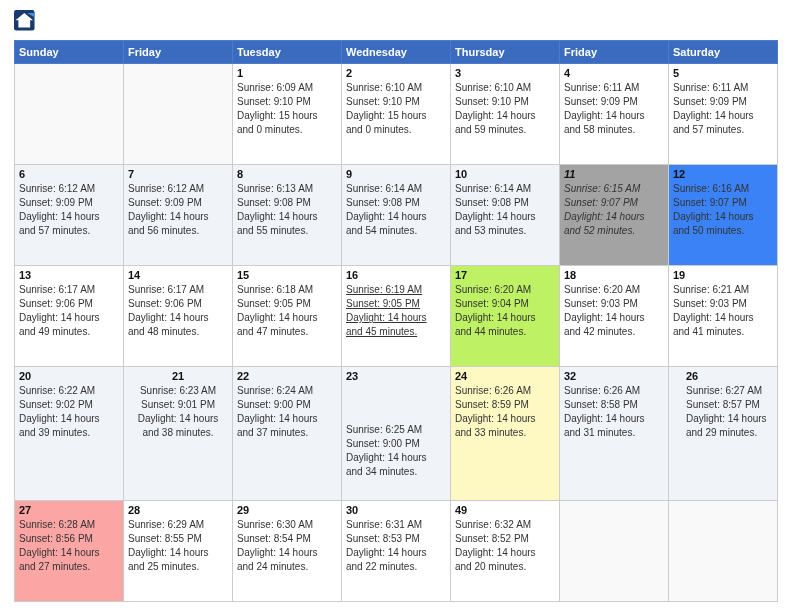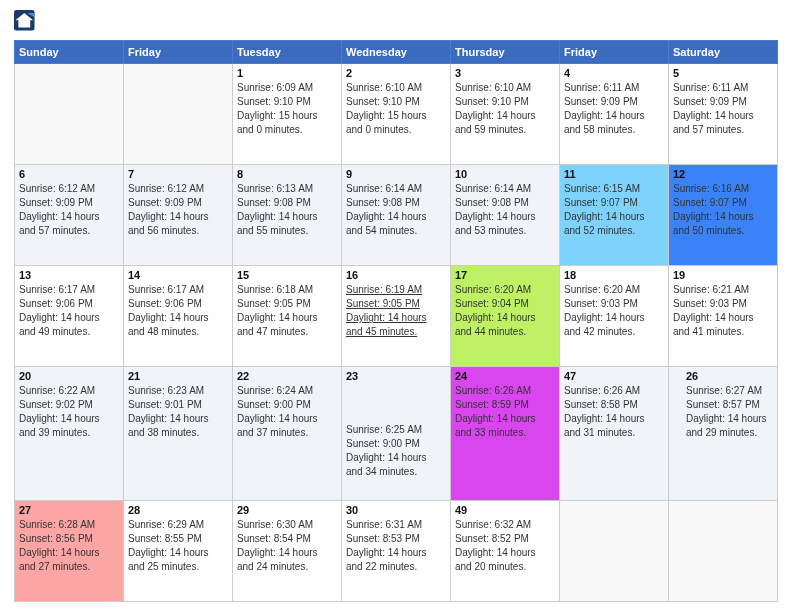--- a/index.html
+++ b/index.html
@@ -191,21 +191,21 @@
             <div class="day-info" style="white-space: pre-line;">Sunrise: 6:14 AM
 Sunset: 9:08 PM
 Daylight: 14 hours and 54 minutes.</div>
           </td>
           <td style="background: rgb(240, 243, 248);">
             <span class="day-num">10</span>
             <div class="day-info" style="white-space: pre-line;">Sunrise: 6:14 AM
 Sunset: 9:08 PM
 Daylight: 14 hours and 53 minutes.</div>
           </td>
-          <td style="background: #7dd3fc;">
+          <td style="background: #a3a3a3; font-style: italic;">
             <span class="day-num">11</span>
             <div class="day-info" style="white-space: pre-line;">Sunrise: 6:15 AM
 Sunset: 9:07 PM
 Daylight: 14 hours and 52 minutes.</div>
           </td>
           <td style="background: #3b82f6;">
             <span class="day-num">12</span>
             <div class="day-info" style="white-space: pre-line;">Sunrise: 6:16 AM
 Sunset: 9:07 PM
 Daylight: 14 hours and 50 minutes.</div>
@@ -255,46 +255,46 @@
 Daylight: 14 hours and 41 minutes.</div>
           </td>
         </tr>
         <tr>
           <td style="background: rgb(240, 243, 248);">
             <span class="day-num">20</span>
             <div class="day-info" style="white-space: pre-line;">Sunrise: 6:22 AM
 Sunset: 9:02 PM
 Daylight: 14 hours and 39 minutes.</div>
           </td>
-          <td style="background: rgb(240, 243, 248);">
+          <td style="background: rgb(240, 243, 248); text-align: center;">
             <span class="day-num">21</span>
             <div class="day-info" style="white-space: pre-line;">Sunrise: 6:23 AM
 Sunset: 9:01 PM
 Daylight: 14 hours and 38 minutes.</div>
           </td>
           <td style="background: rgb(240, 243, 248);">
             <span class="day-num">22</span>
             <div class="day-info" style="white-space: pre-line;">Sunrise: 6:24 AM
 Sunset: 9:00 PM
 Daylight: 14 hours and 37 minutes.</div>
           </td>
           <td style="background: rgb(240, 243, 248);">
             <span class="day-num">23</span>
             <div class="day-info" style="white-space: pre-line; margin-top: 41px;">Sunrise: 6:25 AM
 Sunset: 9:00 PM
 Daylight: 14 hours and 34 minutes.</div>
           </td>
-          <td style="background: #d946ef;">
+          <td style="background: #fef9c3;">
             <span class="day-num">24</span>
             <div class="day-info" style="white-space: pre-line;">Sunrise: 6:26 AM
 Sunset: 8:59 PM
 Daylight: 14 hours and 33 minutes.</div>
           </td>
           <td style="background: rgb(240, 243, 248);">
-            <span class="day-num">47</span>
+            <span class="day-num">32</span>
             <div class="day-info" style="white-space: pre-line;">Sunrise: 6:26 AM
 Sunset: 8:58 PM
 Daylight: 14 hours and 31 minutes.</div>
           </td>
           <td style="background: rgb(240, 243, 248); padding-left: 17px;">
             <span class="day-num">26</span>
             <div class="day-info" style="white-space: pre-line;">Sunrise: 6:27 AM
 Sunset: 8:57 PM
 Daylight: 14 hours and 29 minutes.</div>
           </td>

